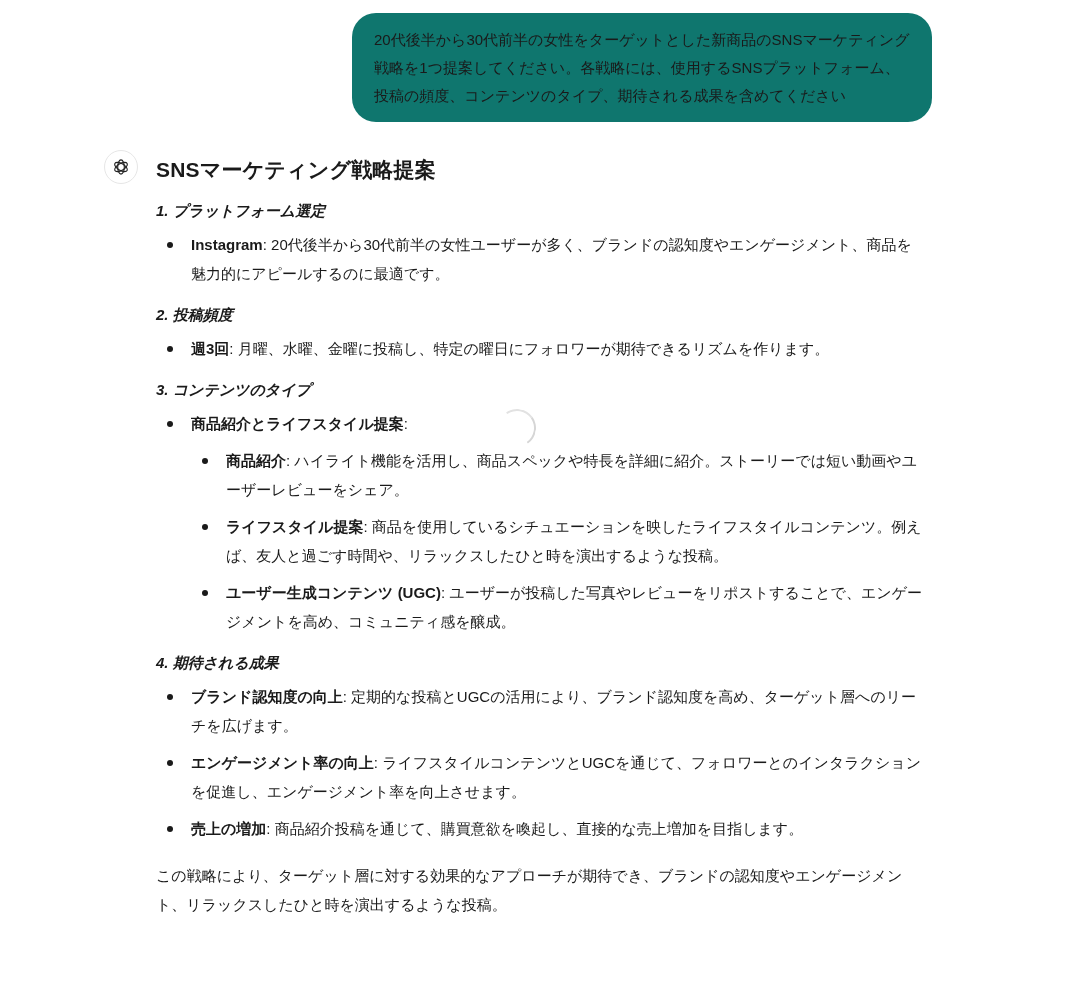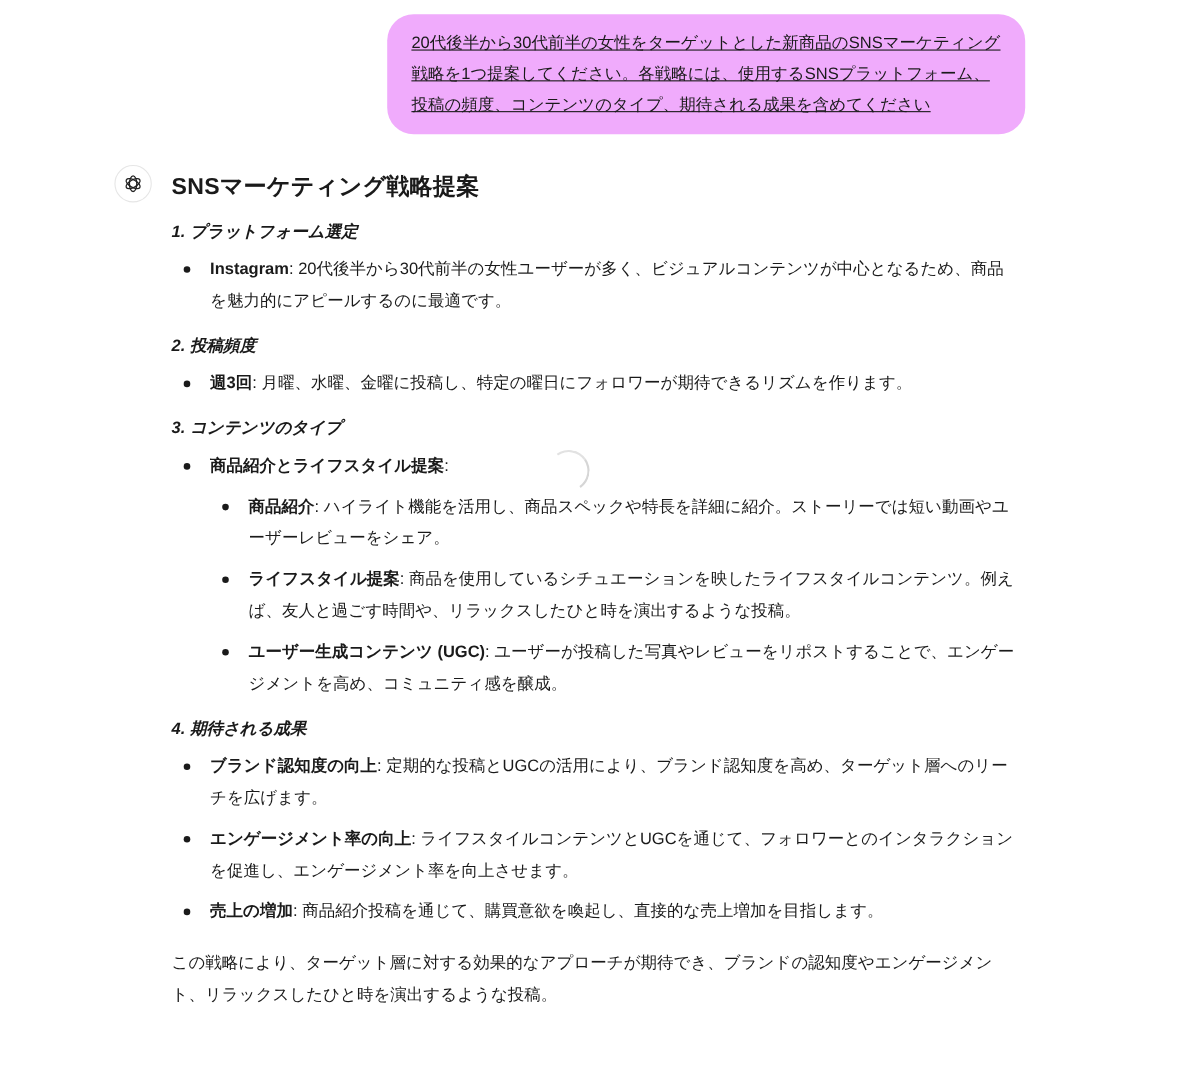--- a/index.html
+++ b/index.html
@@ -6,23 +6,23 @@
     html, body {
       width: 1078px; height: 988px; overflow: hidden;
       background: #ffffff;
       font-family: "Liberation Sans", "DejaVu Sans", sans-serif;
       color: #0d0d0d;
     }
     .page { position: relative; width: 1078px; height: 988px; }
 
     .user-bubble {
       position: absolute; left: 352px; top: 13px; width: 580px;
-      background: #f0abfc; border-radius: 24px;
+      background: #0f766e; border-radius: 24px;
       padding: 13px 22px 12px 22px;
-      font-size: 15px; line-height: 28px; color: #1a1a1a; text-decoration: underline;
+      font-size: 15px; line-height: 28px; color: #1a1a1a;
     }
 
     .assistant-avatar {
       position: absolute; left: 104px; top: 150px;
       width: 34px; height: 34px; border-radius: 50%;
       border: 1px solid #e6e6e6; background: #fff;
       display: flex; align-items: center; justify-content: center;
     }
 
     .answer {
@@ -77,21 +77,21 @@
         <ellipse rx="4" ry="8.5" transform="rotate(120)"></ellipse>
       </g>
     </svg>
   </div>
 
   <div class="answer">
     <h1>SNSマーケティング戦略提案</h1>
 
     <div class="section-title first">1. プラットフォーム選定</div>
     <ul>
-      <li><b>Instagram</b><span>: 20代後半から30代前半の女性ユーザーが多く、ビジュアルコンテンツが中心となるため、商品を魅力的にアピールするのに最適です。</span></li>
+      <li><b>Instagram</b><span>: 20代後半から30代前半の女性ユーザーが多く、ブランドの認知度やエンゲージメント、商品を魅力的にアピールするのに最適です。</span></li>
     </ul>
 
     <div class="section-title">2. 投稿頻度</div>
     <ul>
       <li><b>週3回</b><span>: 月曜、水曜、金曜に投稿し、特定の曜日にフォロワーが期待できるリズムを作ります。</span></li>
     </ul>
 
     <div class="section-title">3. コンテンツのタイプ</div>
     <ul>
       <li><b>商品紹介とライフスタイル提案</b><span>:</span>

